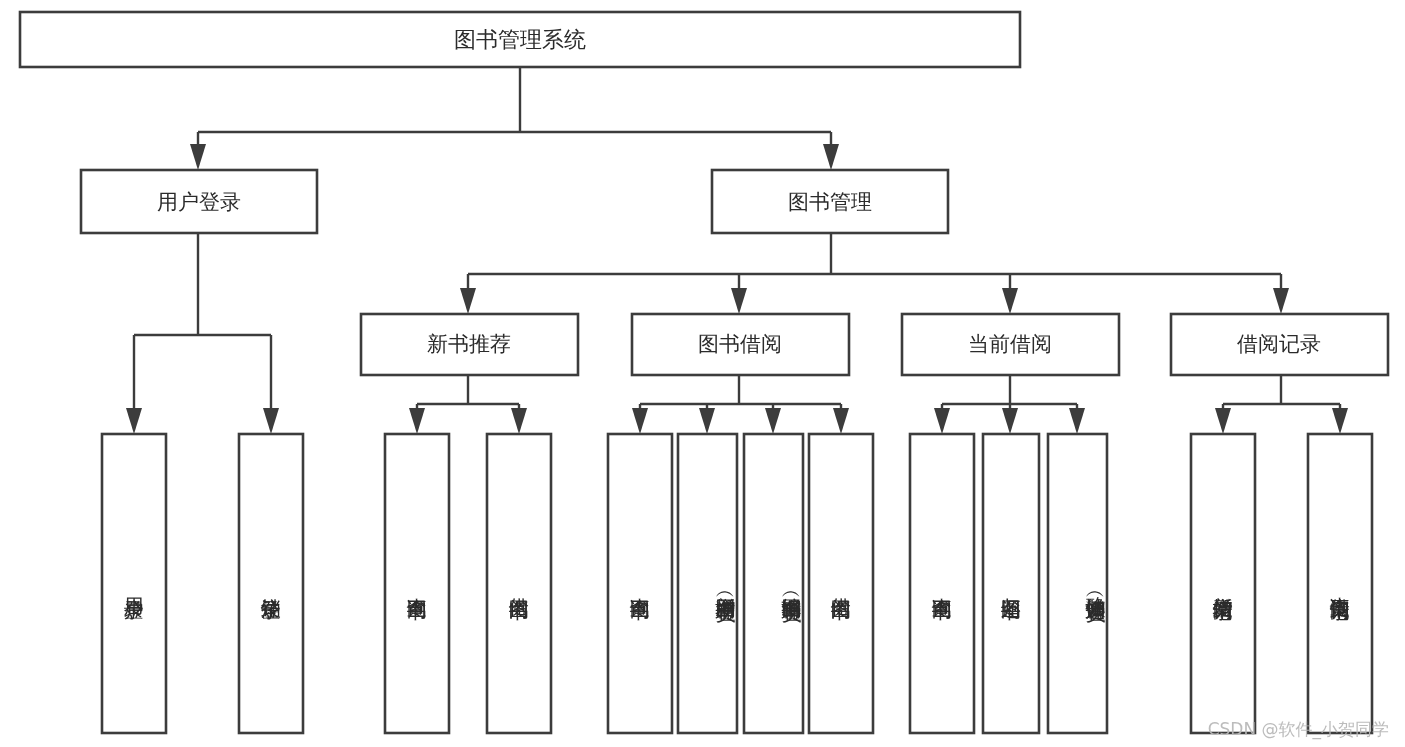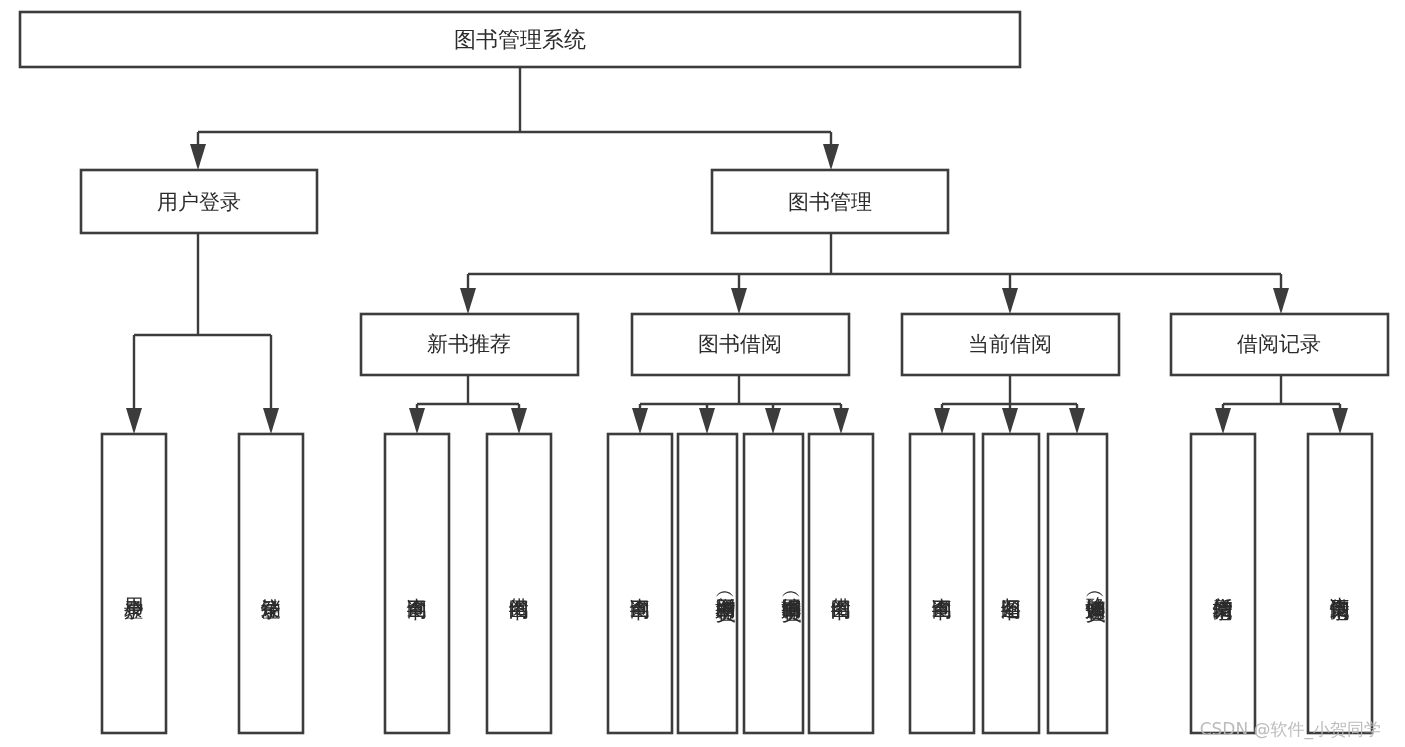--- a/index.html
+++ b/index.html
@@ -63,21 +63,21 @@
     font-size: 20px;
     line-height: 1.12;
     color: #2b2b2b;
     letter-spacing: 1px;
     white-space: nowrap;
     text-align: center;
     pointer-events: none;
   }
   .watermark {
     position: absolute;
-    right: 24px;
+    right: 16px;
     bottom: 6px;
     font-family: "DejaVu Sans", "Liberation Sans", sans-serif;
     font-size: 17px;
     color: #b9b9b9;
     opacity: 0.95;
     white-space: nowrap;
   }
 </style>
 </head>
 <body>

